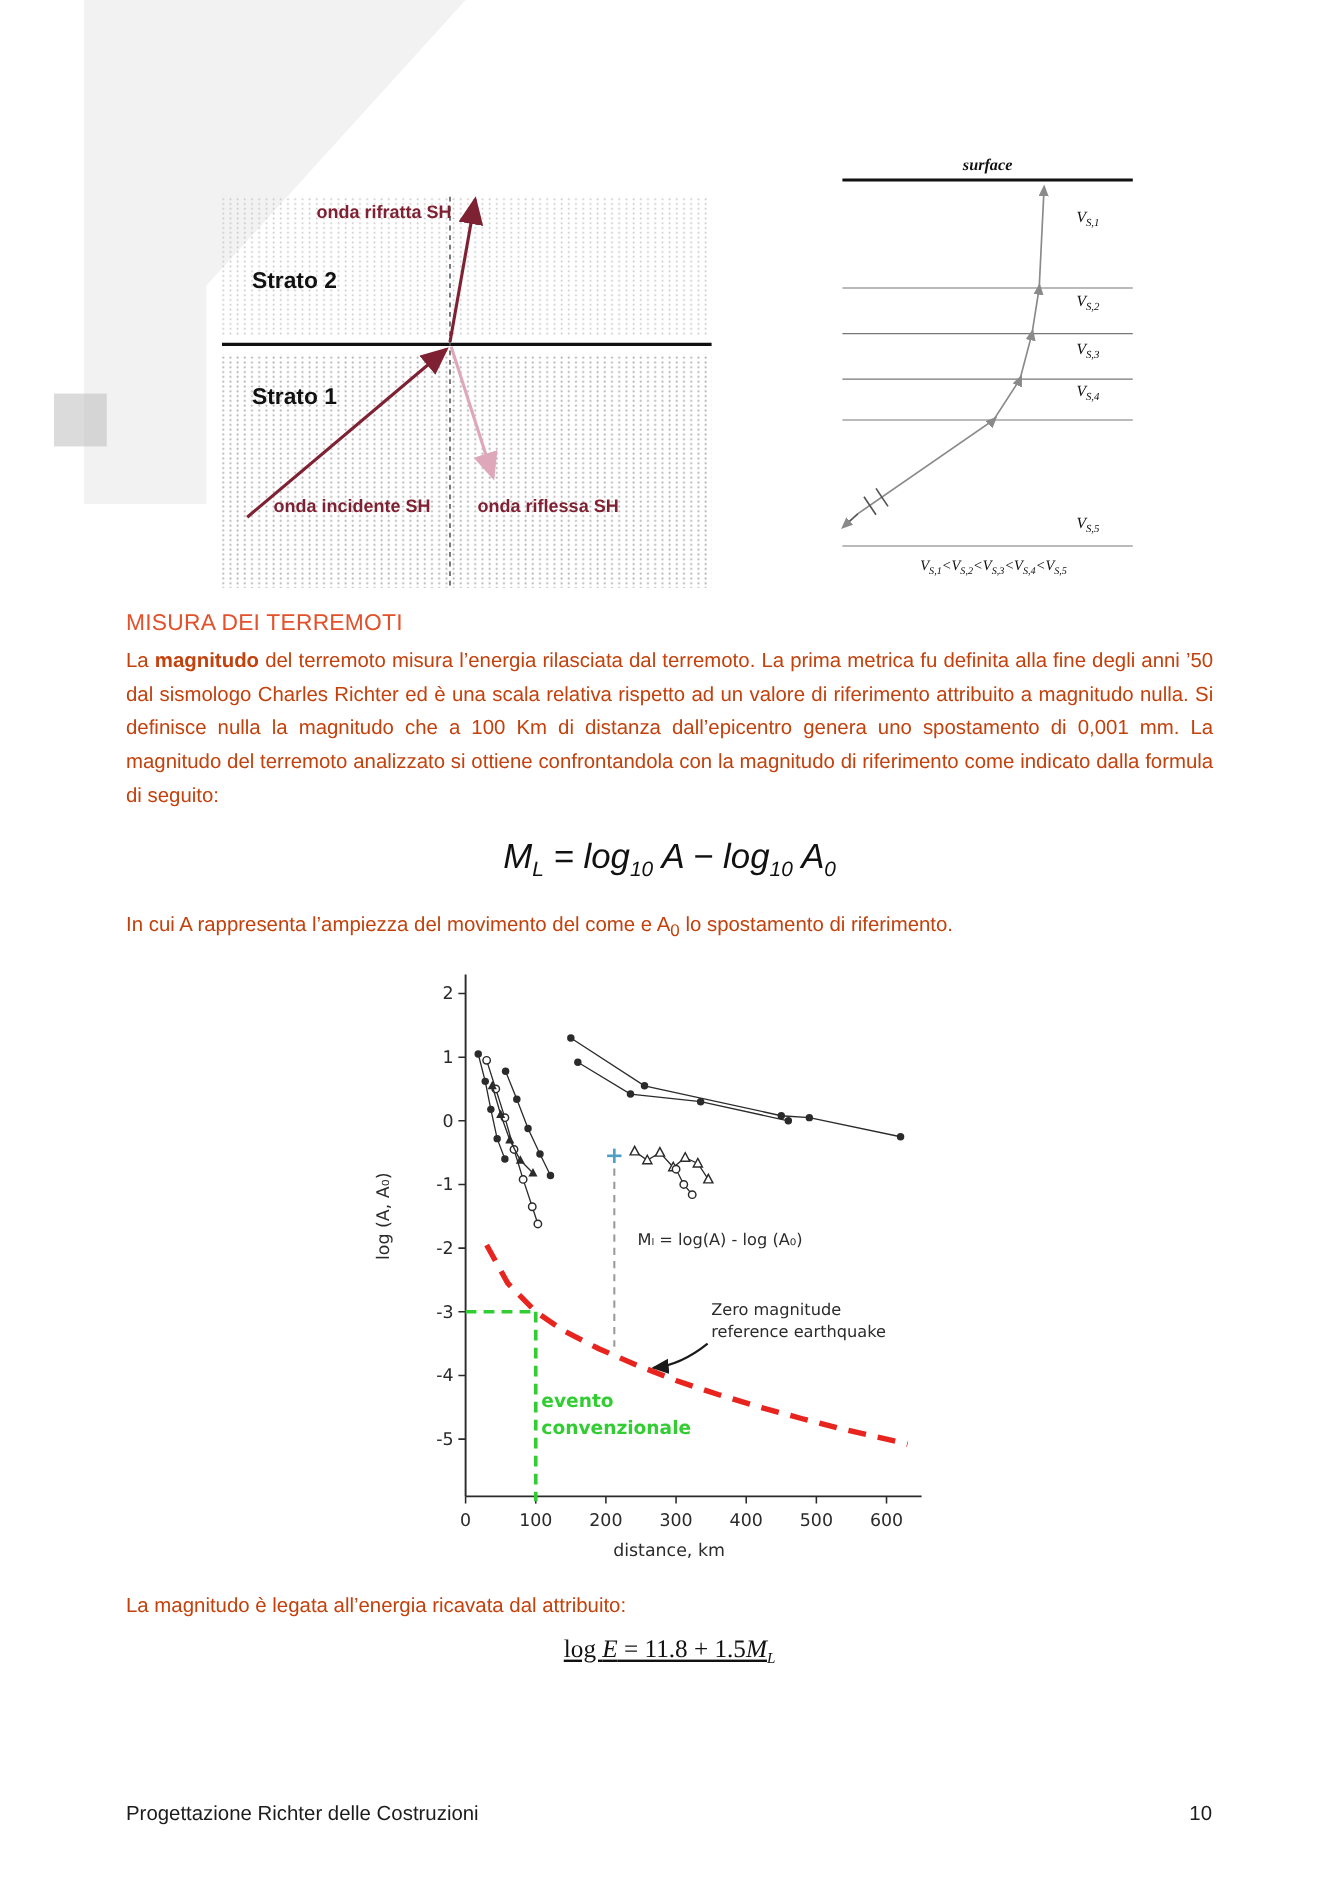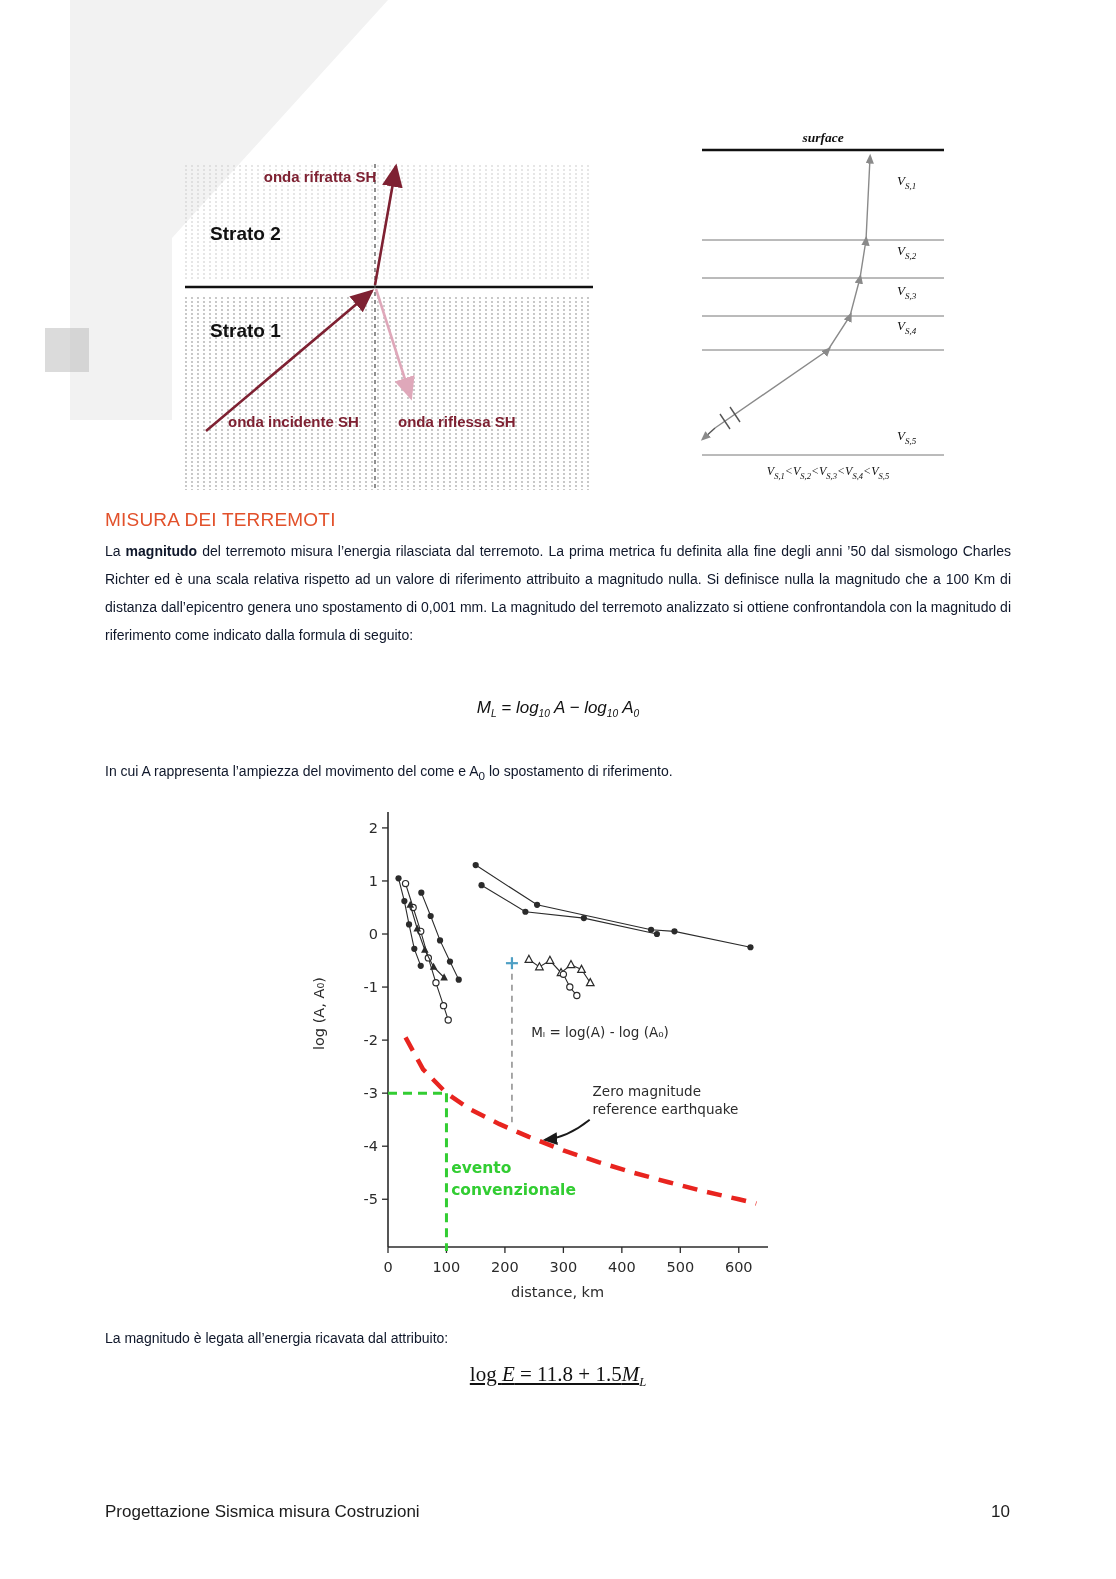--- a/index.html
+++ b/index.html
@@ -12,26 +12,26 @@
     color: #1c1c1c;
     overflow: hidden;
   }
   .abs { position: absolute; }
   .heading {
     position: absolute; left: 105px; top: 509px;
     font-size: 19px; color: #e2512b; letter-spacing: 0.2px;
   }
   .para {
     position: absolute; left: 105px; width: 906px;
-    font-size: 14px; line-height: 28px; text-align: justify; color: #0f172a;
+    font-size: 17px; line-height: 28px; text-align: justify; color: #c2410c;
   }
   .center-line {
     position: absolute; left: 105px; width: 906px; text-align: center;
   }
-  .formula1 { top: 698px; font-size: 17px; font-style: italic; color: #111; }
+  .formula1 { top: 698px; font-size: 29px; font-style: italic; color: #111; }
   .formula1 sub, .formula2 sub { font-size: 60%; }
   .formula2 { top: 1362px; font-family: "Liberation Serif", serif; font-size: 21px; color: #111; text-decoration: underline; }
   .footer-left { position: absolute; left: 105px; top: 1502px; font-size: 17px; }
   .footer-page { position: absolute; right: 106px; top: 1502px; font-size: 17px; }
   svg text { user-select: none; }
   .chart-svg { font-family: "DejaVu Sans", sans-serif; }
   .serif-it { font-family: "Liberation Serif", serif; font-style: italic; }
 </style>
 </head>
 <body>
@@ -213,14 +213,14 @@
       <text x="284.61538461538464" y="315.8109756097561" font-size="13.5" fill="#2b2b2b">reference earthquake</text>
       <text x="143.13846153846154" y="374.7317073170732" font-size="15.5" fill="#32cd32" font-weight="bold">evento</text>
       <text x="143.13846153846154" y="396.7317073170732" font-size="15.5" fill="#32cd32" font-weight="bold">convenzionale</text>
     </g>
   </svg>
 
 <div class="para" style="top:1324px;"><span>La magnitudo è legata all’energia ricavata dal attribuito:</span></div>
 
 <div class="center-line formula2"><span>log </span><i>E</i><span> = 11.8 + 1.5</span><i>M</i><sub><i>L</i></sub></div>
 
-<div class="footer-left">Progettazione Sismica misura Costruzioni</div>
+<div class="footer-left">Progettazione Richter delle Costruzioni</div>
 <div class="footer-page">10</div>
 
 </body></html>

